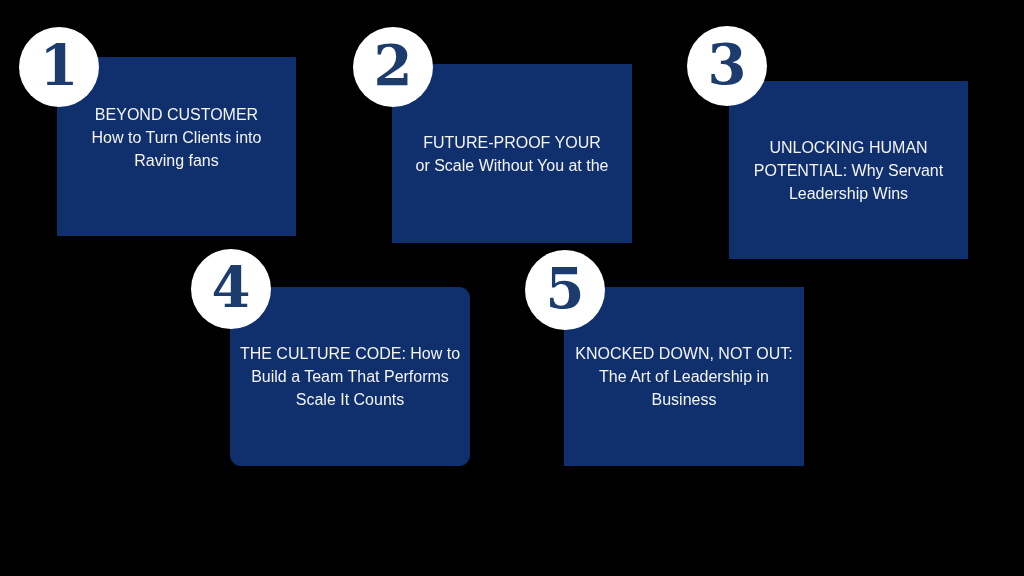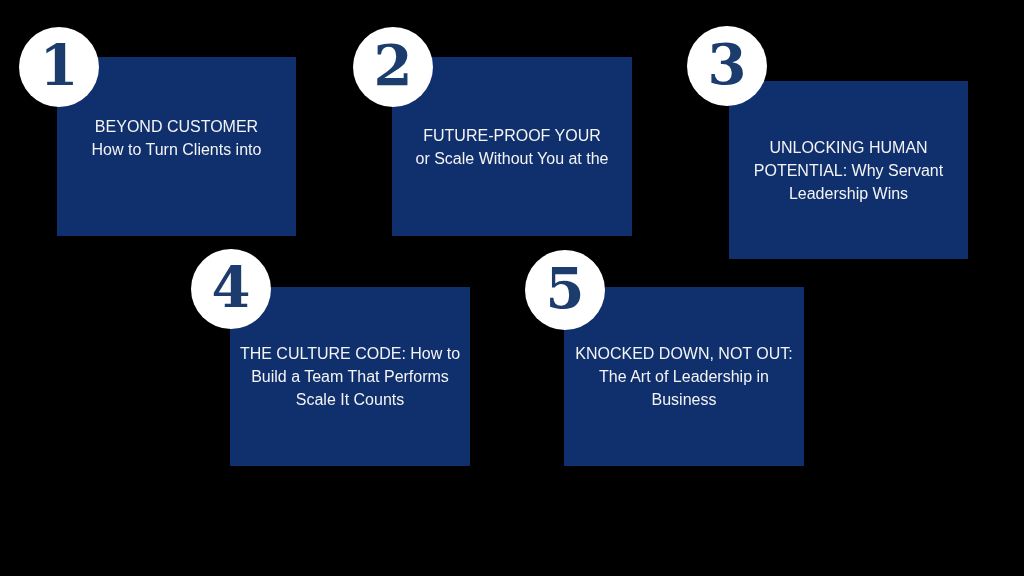--- a/index.html
+++ b/index.html
@@ -53,45 +53,46 @@
     color: var(--badge_number, #1d3c6e);
     transform: translateY(-2px);
   }
   
   .c1 { left: 57px;  top: 57px; }
   .c1 .box { width: 239px; height: 179px; }
   .c1 .badge { left: -38px; top: -30px; }
   .c1 .card-title { transform: translateY(-9px); }
 
   .c2 { left: 392px; top: 57px; }
-  .c2 .box { width: 240px; height: 179px; }
+  .c2 .box { width: 240px; height: 179px; margin-top: 7px; }
   .c2 .badge { left: -39px; top: -30px; }
 
   .c3 { left: 729px; top: 57px; }
   .c3 .box { width: 239px; height: 178px; margin-top: 24px; }
   .c3 .badge { left: -42px; top: -31px; }
 
   .c4 { left: 230px; top: 287px; }
-  .c4 .box { width: 240px; height: 179px; }
+  .c4 .box { width: 240px; height: 179px; border-radius: 11px; }
   .c4 .badge { left: -39px; top: -38px; }
 
   .c5 { left: 564px; top: 287px; }
   .c5 .box { width: 240px; height: 179px; }
   .c5 .badge { left: -39px; top: -37px; }
 </style>
 </head>
 <body>
 
 <div class="canvas">
 
   <div class="card c1">
     <div class="box">
       <div class="card-title">
           <div>BEYOND CUSTOMER</div>
           <div>How to Turn Clients into</div>
+          <div>Raving fans</div>
         </div>
     </div>
     <div class="badge">
       <span class="badge-number">1</span>
     </div>
   </div>
 
   <div class="card c2">
     <div class="box">
       <div class="card-title">

